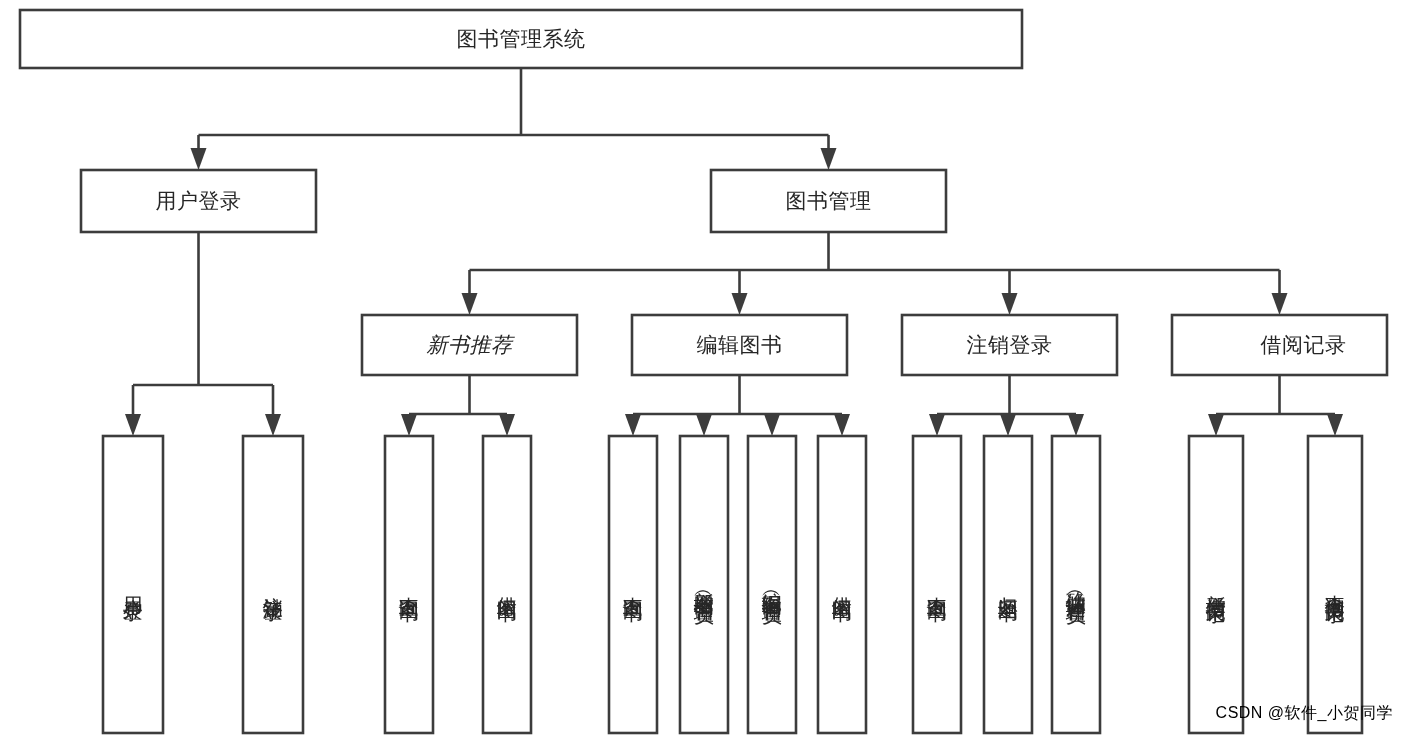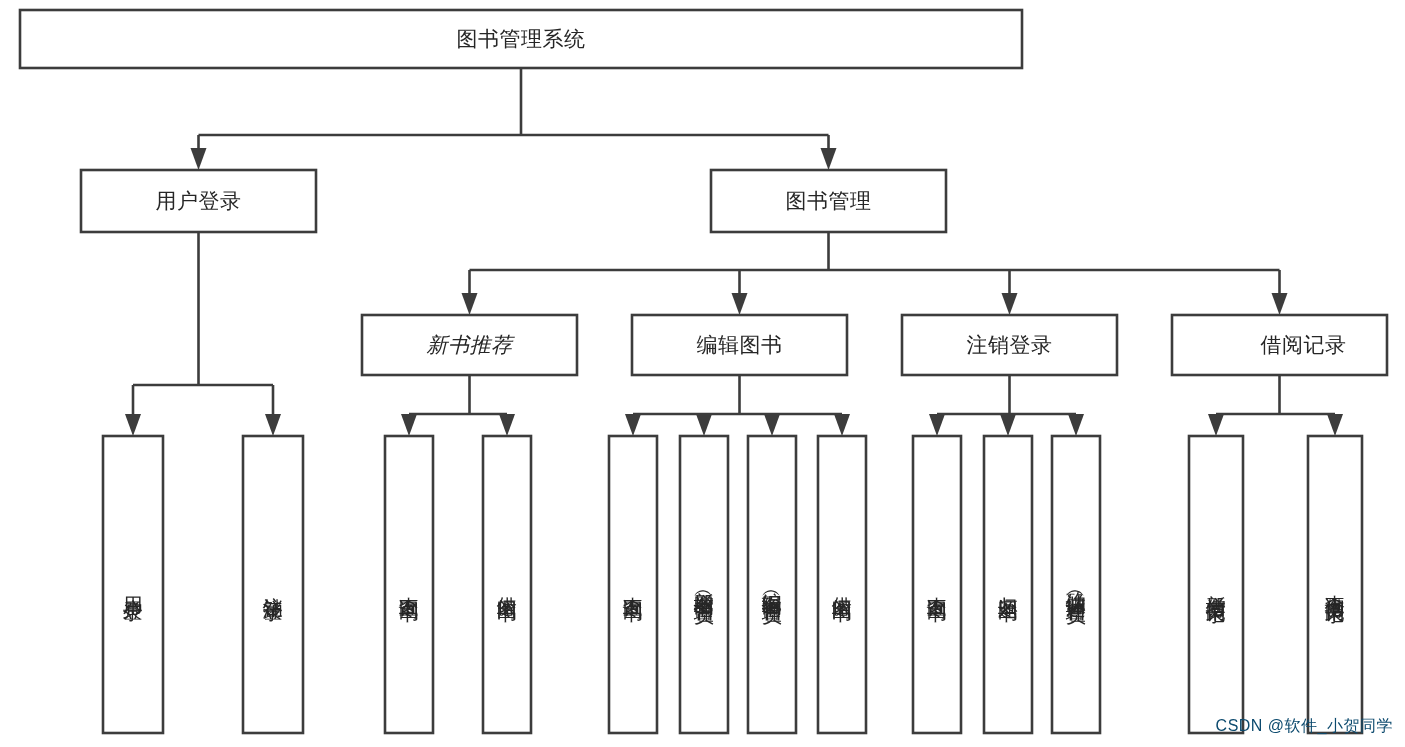--- a/index.html
+++ b/index.html
@@ -61,23 +61,23 @@
   .label-vertical {
     writing-mode: vertical-rl;
     text-orientation: upright;
     font-size: 20px;
     line-height: 1.22;
     letter-spacing: 2px;
   }
   .watermark {
     position: absolute;
     right: 12px;
-    bottom: 10px;
+    bottom: 23px;
     font-size: 16px;
-    color: #0c4a6e;
+    color: #000000;
     letter-spacing: 0.5px;
     white-space: nowrap;
   }
 </style>
 </head>
 <body>
 
 <div id="diagram-root">
 
   <svg id="tree-svg" viewBox="0 0 1405 747" xmlns="http://www.w3.org/2000/svg">

